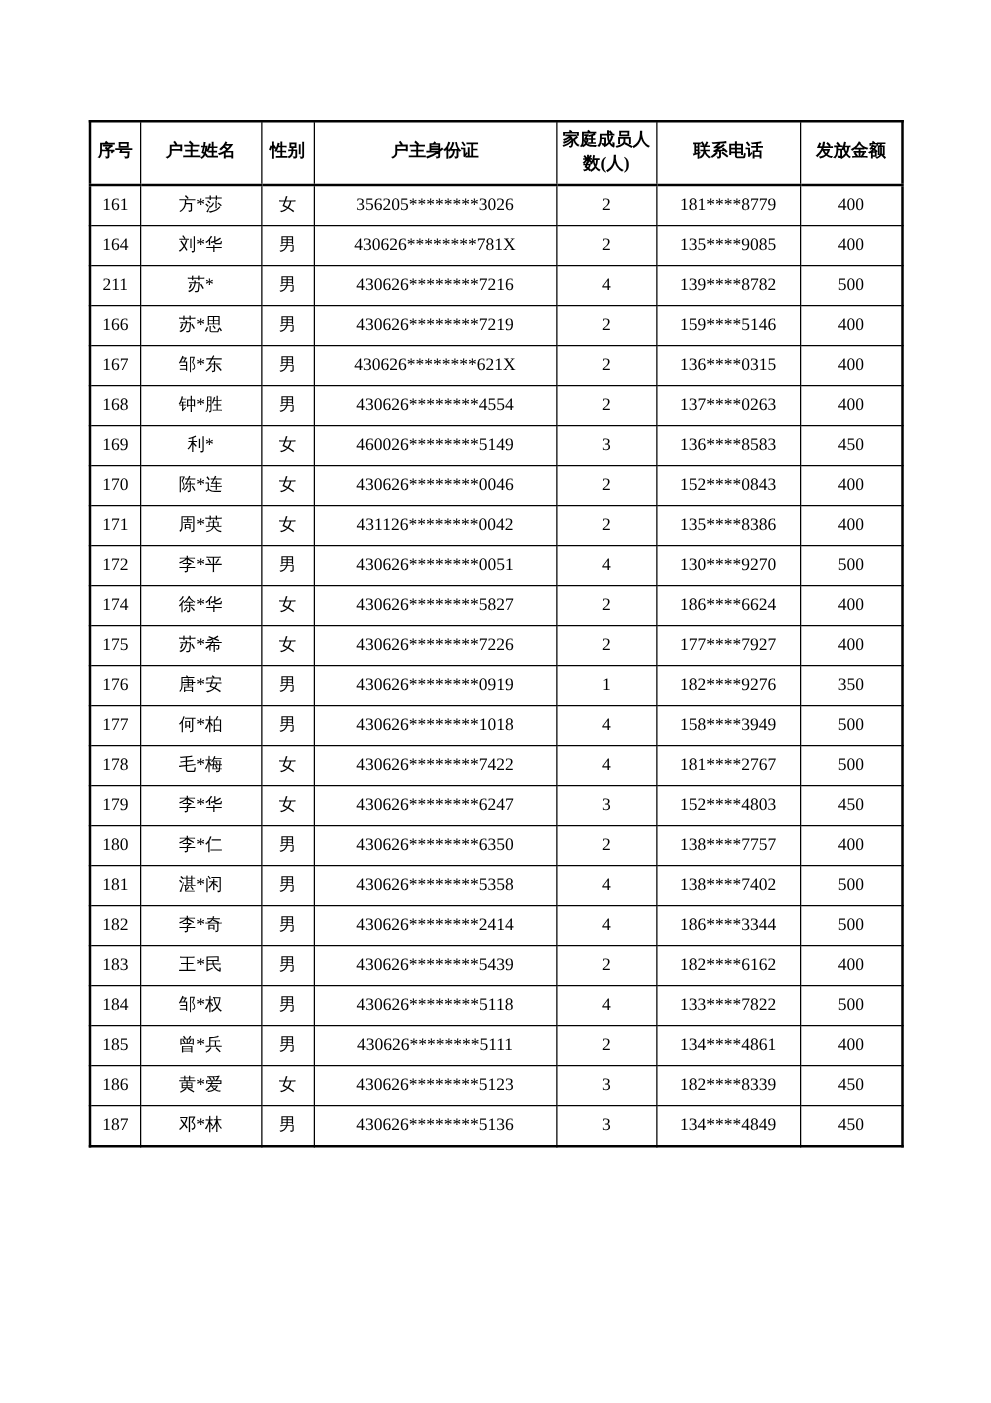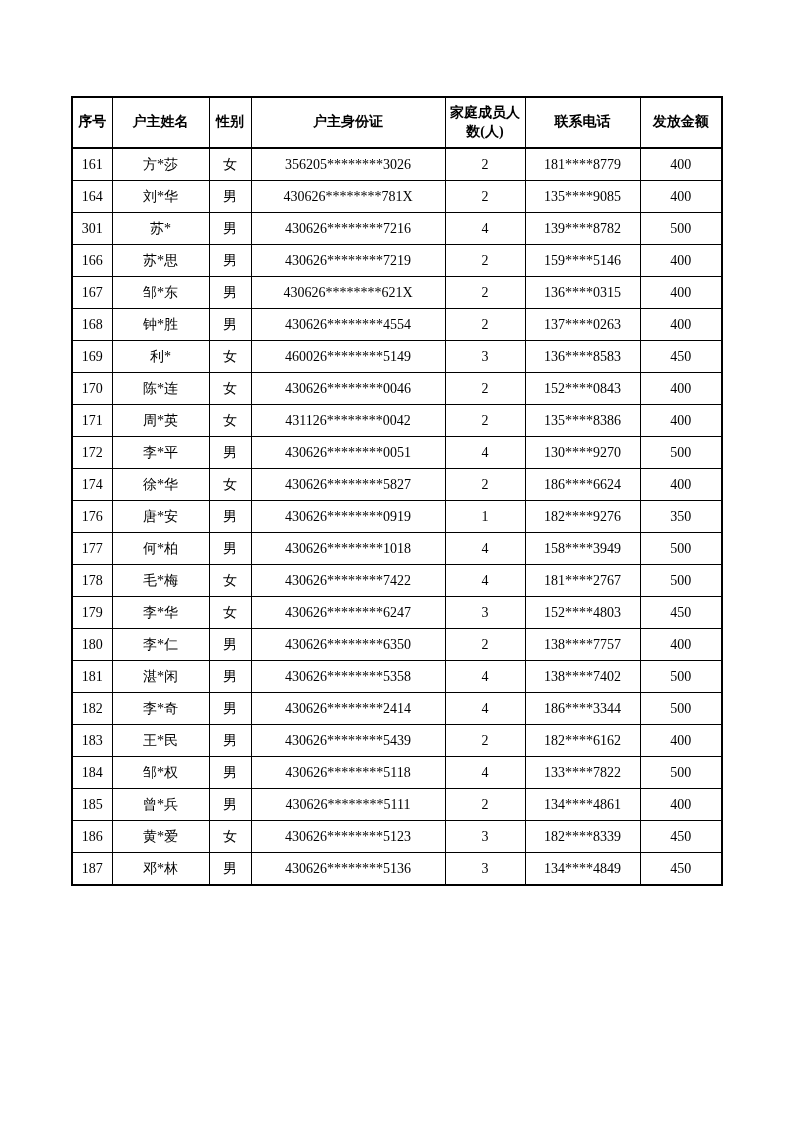--- a/index.html
+++ b/index.html
@@ -104,21 +104,21 @@
         <tr>
           <td class="c0">164</td>
           <td class="c1">刘*华</td>
           <td class="c2">男</td>
           <td class="c3">430626********781X</td>
           <td class="c4">2</td>
           <td class="c5">135****9085</td>
           <td class="c6">400</td>
         </tr>
         <tr>
-          <td class="c0">301</td>
+          <td class="c0">211</td>
           <td class="c1">苏*</td>
           <td class="c2">男</td>
           <td class="c3">430626********7216</td>
           <td class="c4">4</td>
           <td class="c5">139****8782</td>
           <td class="c6">500</td>
         </tr>
         <tr>
           <td class="c0">166</td>
           <td class="c1">苏*思</td>
@@ -182,20 +182,29 @@
           <td class="c5">130****9270</td>
           <td class="c6">500</td>
         </tr>
         <tr>
           <td class="c0">174</td>
           <td class="c1">徐*华</td>
           <td class="c2">女</td>
           <td class="c3">430626********5827</td>
           <td class="c4">2</td>
           <td class="c5">186****6624</td>
+          <td class="c6">400</td>
+        </tr>
+        <tr>
+          <td class="c0">175</td>
+          <td class="c1">苏*希</td>
+          <td class="c2">女</td>
+          <td class="c3">430626********7226</td>
+          <td class="c4">2</td>
+          <td class="c5">177****7927</td>
           <td class="c6">400</td>
         </tr>
         <tr>
           <td class="c0">176</td>
           <td class="c1">唐*安</td>
           <td class="c2">男</td>
           <td class="c3">430626********0919</td>
           <td class="c4">1</td>
           <td class="c5">182****9276</td>
           <td class="c6">350</td>

